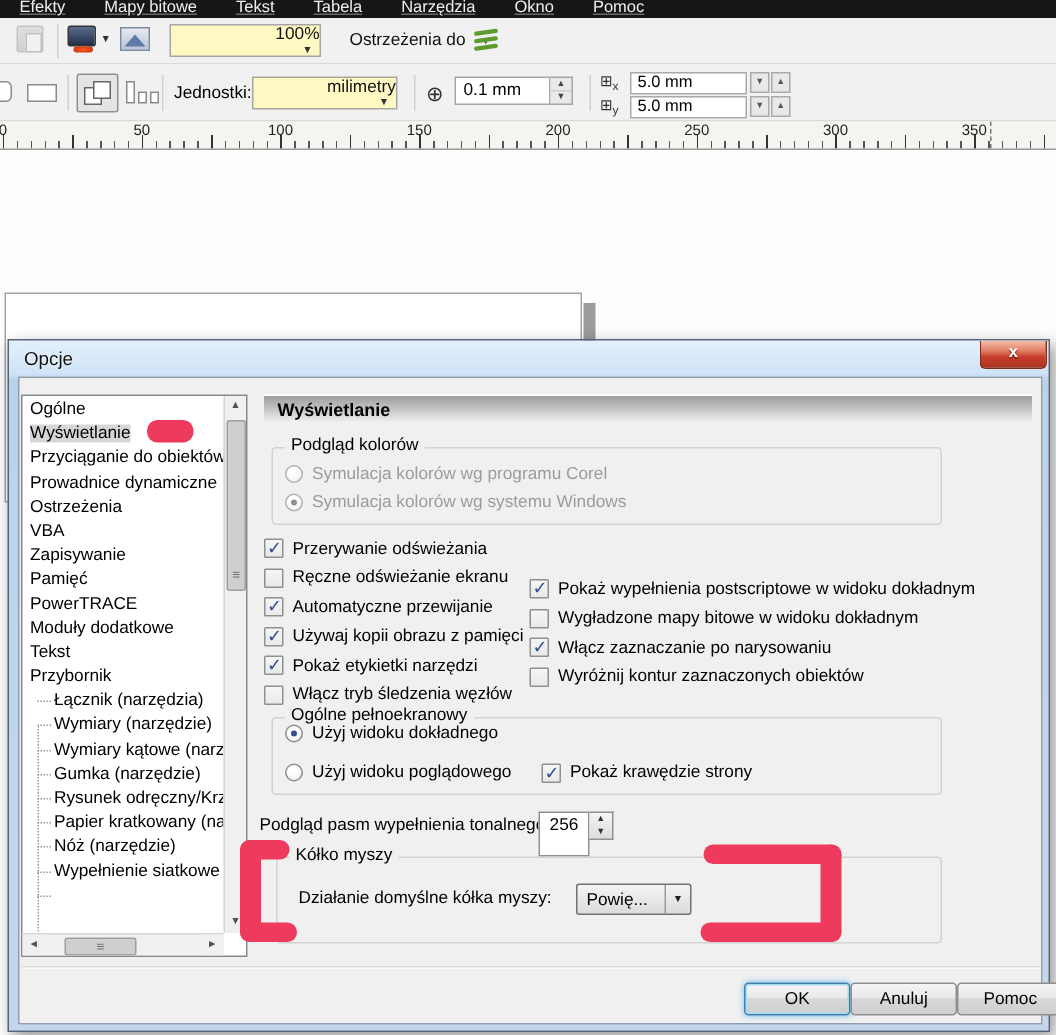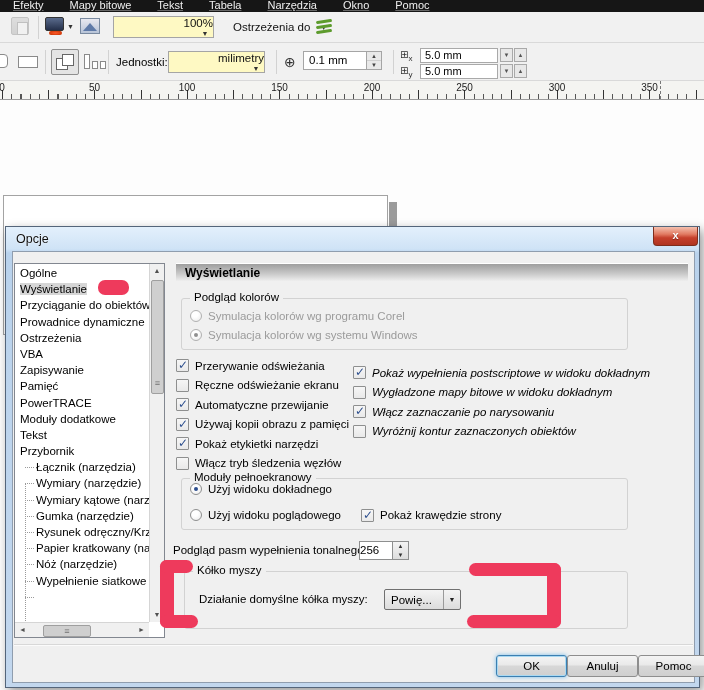--- a/index.html
+++ b/index.html
@@ -114,21 +114,21 @@
   .dis-t{color:#9b9b9b;}
   .cb{width:13px;height:13px;border:1px solid #8e8f8f;background:linear-gradient(#f6f6f6,#e9e9e9);
       position:relative;flex:0 0 auto;border-radius:1px;}
   .cb.on::after{content:"✓";position:absolute;left:1px;top:-2px;font-size:12px;font-weight:bold;color:#2d4f8e;}
   .checkcol{position:absolute;}
   .vista-combo{position:absolute;height:21px;border:1px solid #707070;border-radius:2px;
       background:linear-gradient(#f4f4f4,#dcdcdc);display:flex;align-items:center;font-size:11.5px;margin-left:27px;}
   .vista-combo .cval{flex:1;padding-left:6px;white-space:nowrap;overflow:hidden;}
   .vista-combo .carr{width:17px;text-align:center;font-size:7px;color:#222;border-left:1px solid #9a9a9a;line-height:19px;}
   .valuebox{position:absolute;background:#fff;border:1px solid #8e8f8f;font-size:11.5px;
-            text-align:left;height:19px;line-height:17px;}
+            text-align:center;height:30px;line-height:17px;}
   .tonspin{position:absolute;width:16px;height:19px;border:1px solid #8e8f8f;border-left:none;
            background:linear-gradient(#f4f4f4,#ddd);display:flex;flex-direction:column;}
   .tonspin span{flex:1;font-size:6px;line-height:9px;text-align:center;color:#333;}
   .hrule{position:absolute;left:8px;top:417px;width:679px;border-top:1px solid #d8d8d8;border-bottom:1px solid #fbfbfb;}
   .btnrow{position:absolute;left:442px;top:428px;display:flex;padding-left:48px;}
   .btn{width:71px;height:22px;border:1px solid #8e8e8e;border-radius:3px;font-size:11.5px;
        background:linear-gradient(#f4f4f4 0,#e9e9e9 45%,#d7d7d7 50%,#cfcfcf 100%);
        text-align:center;line-height:20px;cursor:pointer;}
   .btn.default{border-color:#3c7fb1;box-shadow:0 0 0 1px #a9d9f2 inset,0 0 4px #79bde8;}
 
@@ -395,21 +395,21 @@
       <div class="row">
         <span class="cb on"></span>
         <span>Pokaż etykietki narzędzi</span>
       </div>
 
       <div class="row">
         <span class="cb"></span>
         <span>Włącz tryb śledzenia węzłów</span>
       </div>
     </div>
-  <div class="checkcol" style="left:347px;top:136px;font-style:italic;">
+  <div class="checkcol" style="left:347px;top:156px;">
 
       <div class="row">
         <span class="cb on"></span>
         <span>Pokaż wypełnienia postscriptowe w widoku dokładnym</span>
       </div>
 
       <div class="row">
         <span class="cb"></span>
         <span>Wygładzone mapy bitowe w widoku dokładnym</span>
       </div>
@@ -419,21 +419,21 @@
         <span>Włącz zaznaczanie po narysowaniu</span>
       </div>
 
       <div class="row">
         <span class="cb"></span>
         <span>Wyróżnij kontur zaznaczonych obiektów</span>
       </div>
     </div>
 
   <div class="group" style="left:175px;top:251px;width:447px;height:52px;">
-    <span class="glabel">Moduły pełnoekranowy</span>
+    <span class="glabel">Ogólne pełnoekranowy</span>
     <div class="row" style="margin:0 0 0 8px;">
       <span class="rb sel"></span>
       <span>Użyj widoku dokładnego</span>
     </div>
     <div class="row" style="margin:7px 0 0 8px;">
       <span class="rb"></span>
       <span>Użyj widoku poglądowego</span>
       <span class="cb on" style="margin-left:14px;"></span>
       <span>Pokaż krawędzie strony</span>
     </div>

